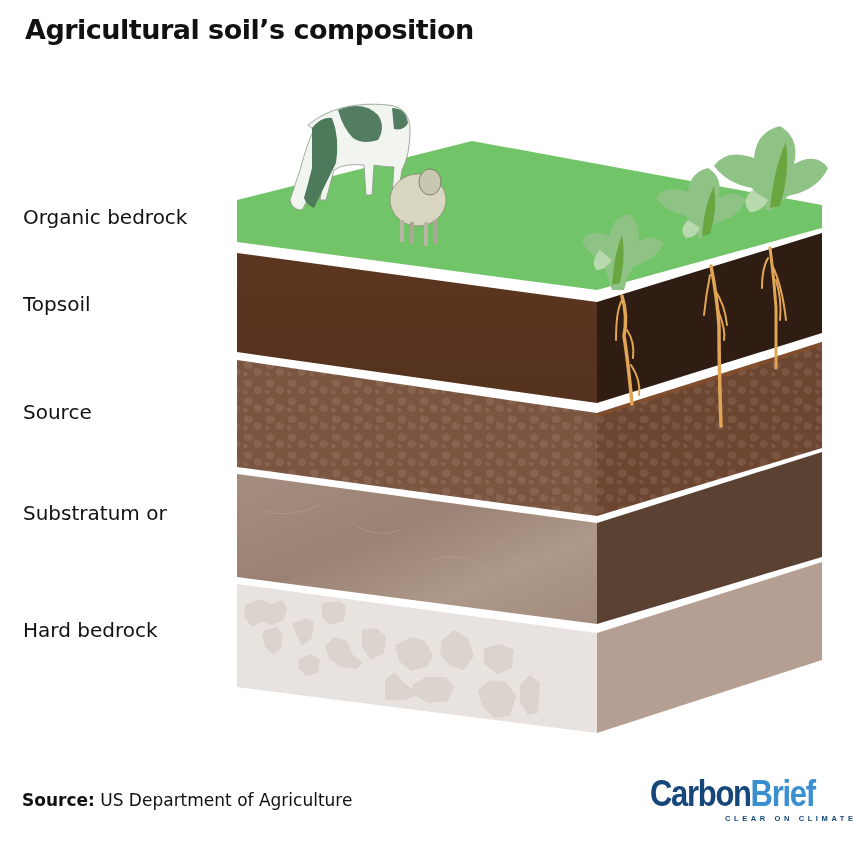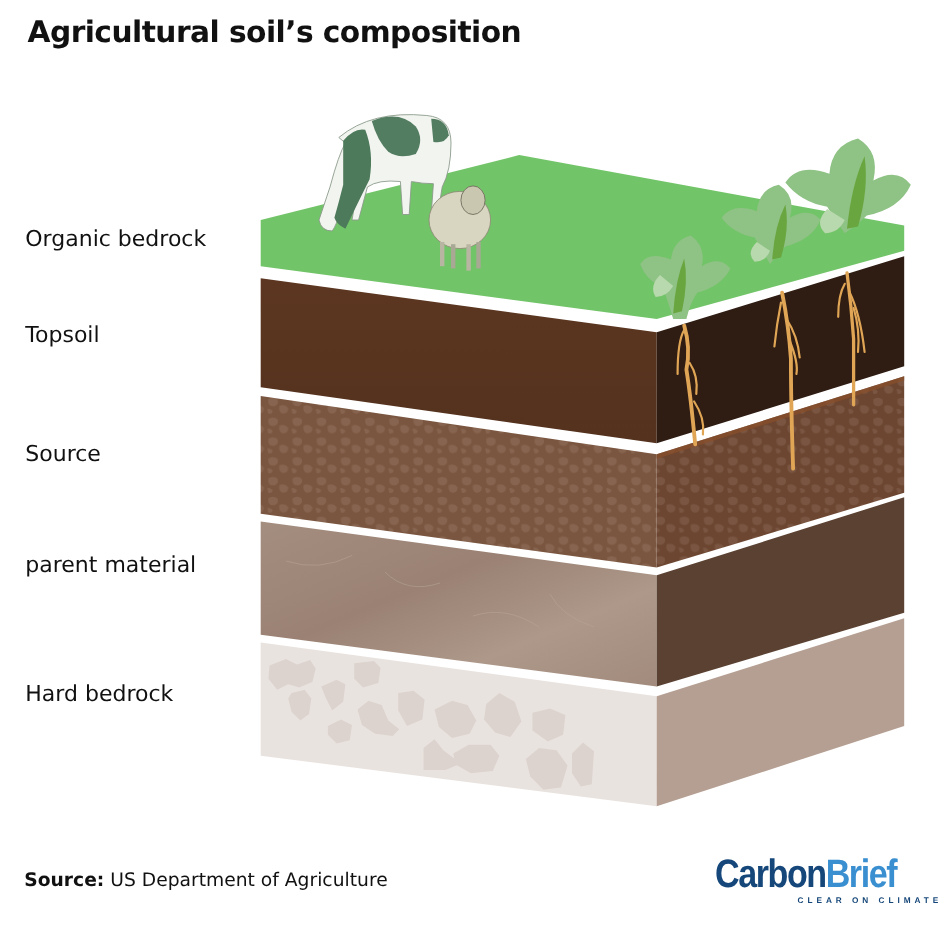--- a/index.html
+++ b/index.html
@@ -17,21 +17,21 @@
   </style>
 </head>
 <body>
 
 <div class="title">Agricultural soil’s composition</div>
 
 <div class="label" style="top:203px">Organic bedrock</div>
 <div class="label" style="top:290px">Topsoil</div>
 <div class="label" style="top:398px">Source</div>
 <div class="label" style="top:499px">
-  <div>parent material</div>
+  <div>Substratum or</div>
 </div>
 <div class="label" style="top:616px">Hard bedrock</div>
 
 <svg class="diagram" width="857" height="845" viewBox="0 0 857 845">
   <defs>
     <pattern id="subsoilPat" width="22" height="18" patternUnits="userSpaceOnUse">
       <rect width="22" height="18" fill="#7a5640"></rect>
       <path d="M2 3 q4 -3 8 0 q2 4 -2 6 q-5 1 -6 -3z M12 9 q5 -2 8 2 q0 5 -5 5 q-4 -1 -3 -7z M1 12 q3 -1 5 2 q-1 3 -4 2z" fill="#8b6852" opacity="0.8"></path>
     </pattern>
     <pattern id="subsoilSidePat" width="22" height="18" patternUnits="userSpaceOnUse">

